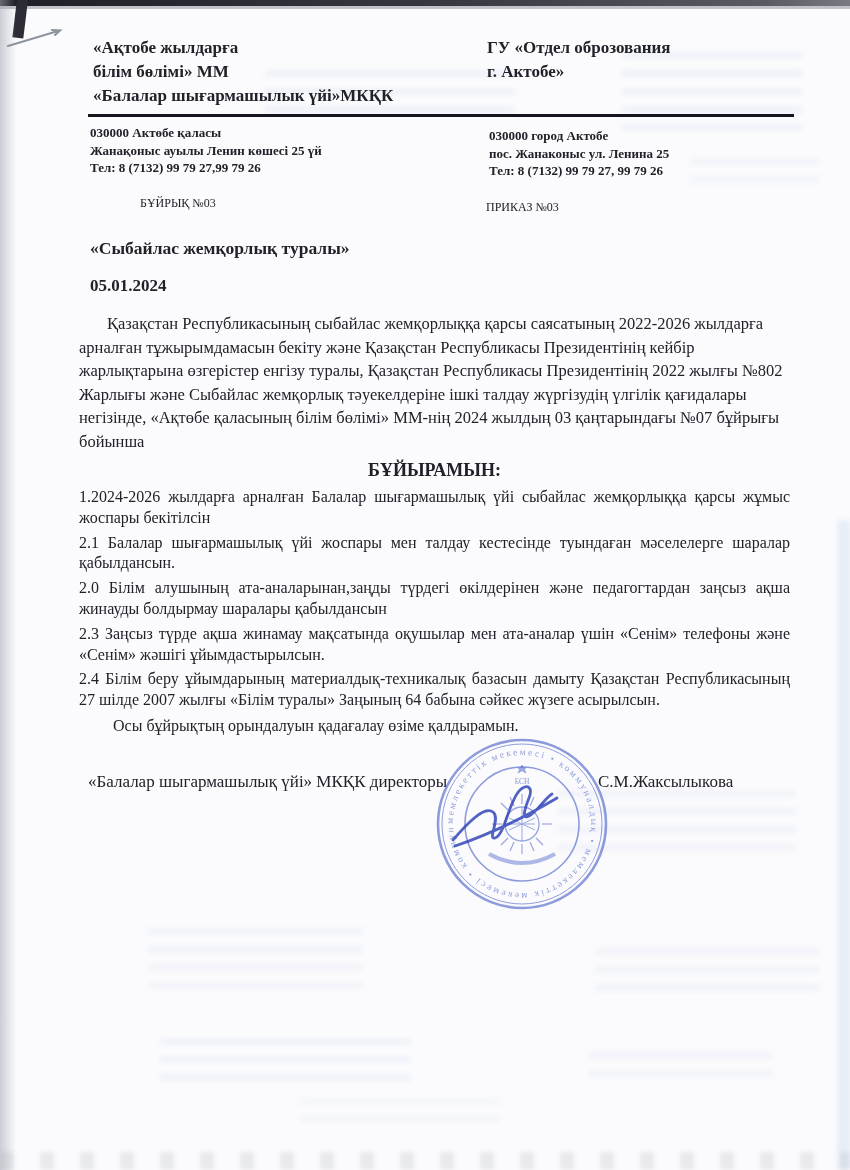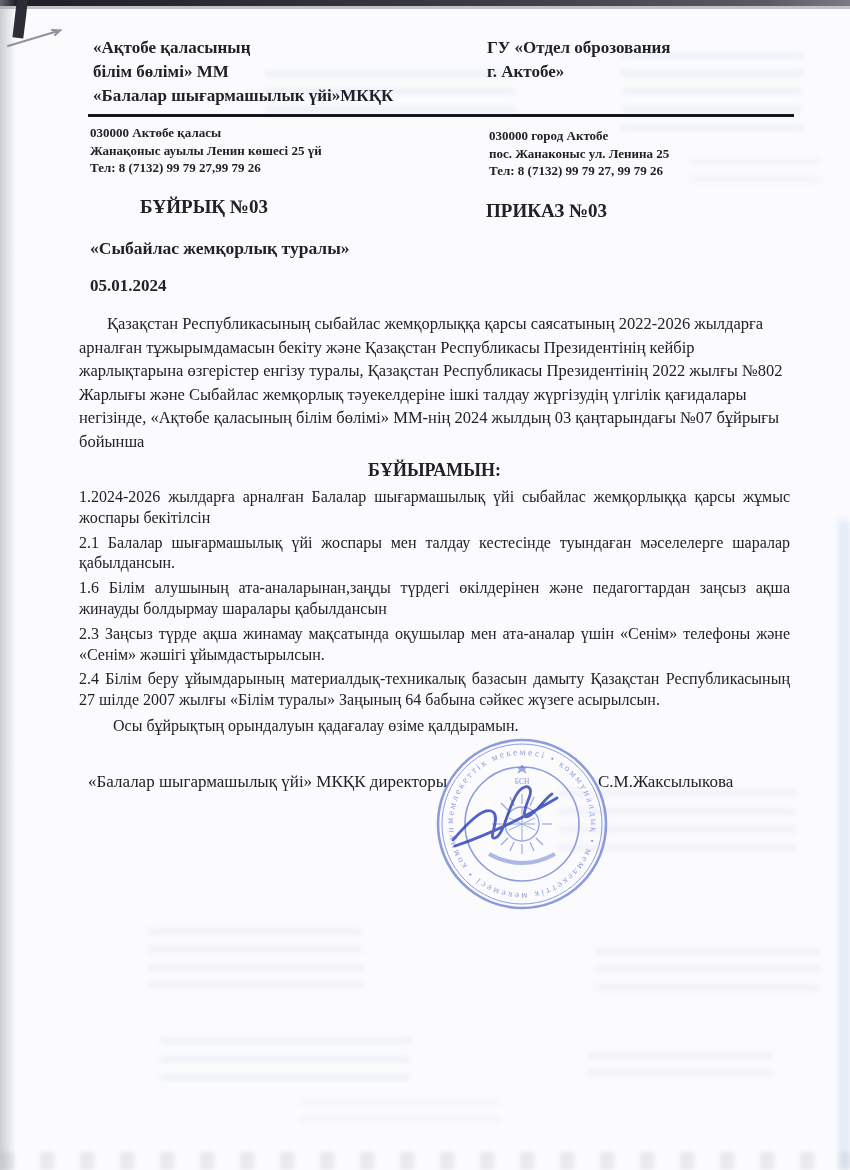--- a/index.html
+++ b/index.html
@@ -26,21 +26,21 @@
     background:repeating-linear-gradient(rgba(110,140,195,.16) 0 7px,rgba(110,140,195,0) 7px 18px);}
   
   .hdr{font-weight:bold;font-size:17px;line-height:24px;}
   .hdr-left{left:93px;top:36px;width:350px;}
   .hdr-right{left:487px;top:36px;width:340px;}
   .divider{left:88px;top:114px;width:706px;height:3px;background:#15151d;}
   .addr{font-weight:bold;font-size:13px;line-height:17.5px;}
   .addr-left{left:90px;top:124px;width:350px;}
   .addr-right{left:489px;top:127px;width:330px;}
   
-  .order-no{font-weight:bold;font-size:19px;text-align:center;}
+  .order-no{font-weight:normal;font-size:12px;text-align:center;}
   .t-kk{left:140px;top:196px;}
   .t-ru{left:486px;top:200px;}
   .subject{left:90px;top:238px;font-weight:bold;font-size:17.5px;}
   .date{left:90px;top:276px;font-weight:bold;font-size:17px;}
   
   .body-block{left:75px;top:308px;width:719px;font-size:16.5px;}
   .body-block p{margin:4px;}
   .intro{line-height:23.5px;text-indent:28px;}
   .resolve{font-weight:bold;font-size:18px;text-align:center;line-height:26px;margin-top:3px!important;}
   .item{line-height:20.8px;text-align:justify;font-size:16px;}
@@ -67,21 +67,21 @@
 <div class="abs ghost" style="left:622px;top:52px;width:180px;height:80px;"></div>
 <div class="abs ghost" style="left:690px;top:158px;width:130px;height:32px;opacity:.4;"></div>
 <div class="abs ghost" style="left:558px;top:790px;width:238px;height:72px;opacity:.45;"></div>
 <div class="abs ghost" style="left:148px;top:928px;width:215px;height:60px;opacity:.45;"></div>
 <div class="abs ghost" style="left:595px;top:948px;width:225px;height:46px;opacity:.45;"></div>
 <div class="abs ghost" style="left:160px;top:1038px;width:250px;height:44px;opacity:.5;"></div>
 <div class="abs ghost" style="left:588px;top:1052px;width:185px;height:36px;opacity:.45;"></div>
 <div class="abs ghost" style="left:300px;top:1098px;width:200px;height:28px;opacity:.3;"></div>
 
 <div class="abs hdr hdr-left">
-  <div>«Ақтобе қаласының</div>
+  <div>«Ақтобе жылдарға</div>
   <div>білім бөлімі» ММ</div>
   <div>«Балалар шығармашылык үйі»МКҚК</div>
 </div>
 <div class="abs hdr hdr-right">
   <div>ГУ «Отдел оброзования</div>
   <div>г. Актобе»</div>
 </div>
 <div class="abs divider"></div>
 <div class="abs addr addr-left">
   <div>030000 Актөбе қаласы</div>
@@ -97,21 +97,21 @@
 <div class="abs order-no t-kk">БҰЙРЫҚ №03</div>
 <div class="abs order-no t-ru">ПРИКАЗ №03</div>
 <div class="abs subject">«Сыбайлас жемқорлық туралы»</div>
 <div class="abs date">05.01.2024</div>
 
 <div class="abs body-block">
   <p class="intro">Қазақстан Республикасының сыбайлас жемқорлыққа қарсы саясатының 2022-2026 жылдарға арналған тұжырымдамасын бекіту және Қазақстан Республикасы Президентінің кейбір жарлықтарына өзгерістер енгізу туралы, Қазақстан Республикасы Президентінің 2022 жылғы №802 Жарлығы және Сыбайлас жемқорлық тәуекелдеріне ішкі талдау жүргізудің үлгілік қағидалары негізінде, «Ақтөбе қаласының білім бөлімі» ММ-нің 2024 жылдың 03 қаңтарындағы №07 бұйрығы бойынша</p>
   <p class="resolve">БҰЙЫРАМЫН:</p>
   <p class="item">1.2024-2026 жылдарға арналған Балалар шығармашылық үйі  сыбайлас жемқорлыққа қарсы  жұмыс жоспары бекітілсін</p>
   <p class="item">2.1 Балалар шығармашылық үйі жоспары мен талдау кестесінде туындаған мәселелерге шаралар қабылдансын.</p>
-  <p class="item">1.6 Білім алушының ата-аналарынан,заңды түрдегі өкілдерінен және педагогтардан заңсыз ақша жинауды болдырмау шаралары қабылдансын</p>
+  <p class="item">2.0 Білім алушының ата-аналарынан,заңды түрдегі өкілдерінен және педагогтардан заңсыз ақша жинауды болдырмау шаралары қабылдансын</p>
   <p class="item">2.3 Заңсыз түрде ақша жинамау мақсатында оқушылар мен ата-аналар үшін «Сенім» телефоны және «Сенім» жәшігі ұйымдастырылсын.</p>
   <p class="item">2.4 Білім беру ұйымдарының материалдық-техникалық базасын дамыту Қазақстан Республикасының 27 шілде 2007 жылғы «Білім туралы» Заңының 64 бабына сәйкес жүзеге асырылсын.</p>
   <p class="note">Осы бұйрықтың орындалуын қадағалау өзіме қалдырамын.</p>
 </div>
 
 <div class="abs sig-role">«Балалар шыгармашылық үйі» МКҚК директоры</div>
 <div class="abs sig-name">С.М.Жаксылыкова</div>
 
 <svg class="abs stamp-wrap" viewBox="0 0 195 195">
   <g stroke="#4a62c8" fill="none" opacity="0.62">

